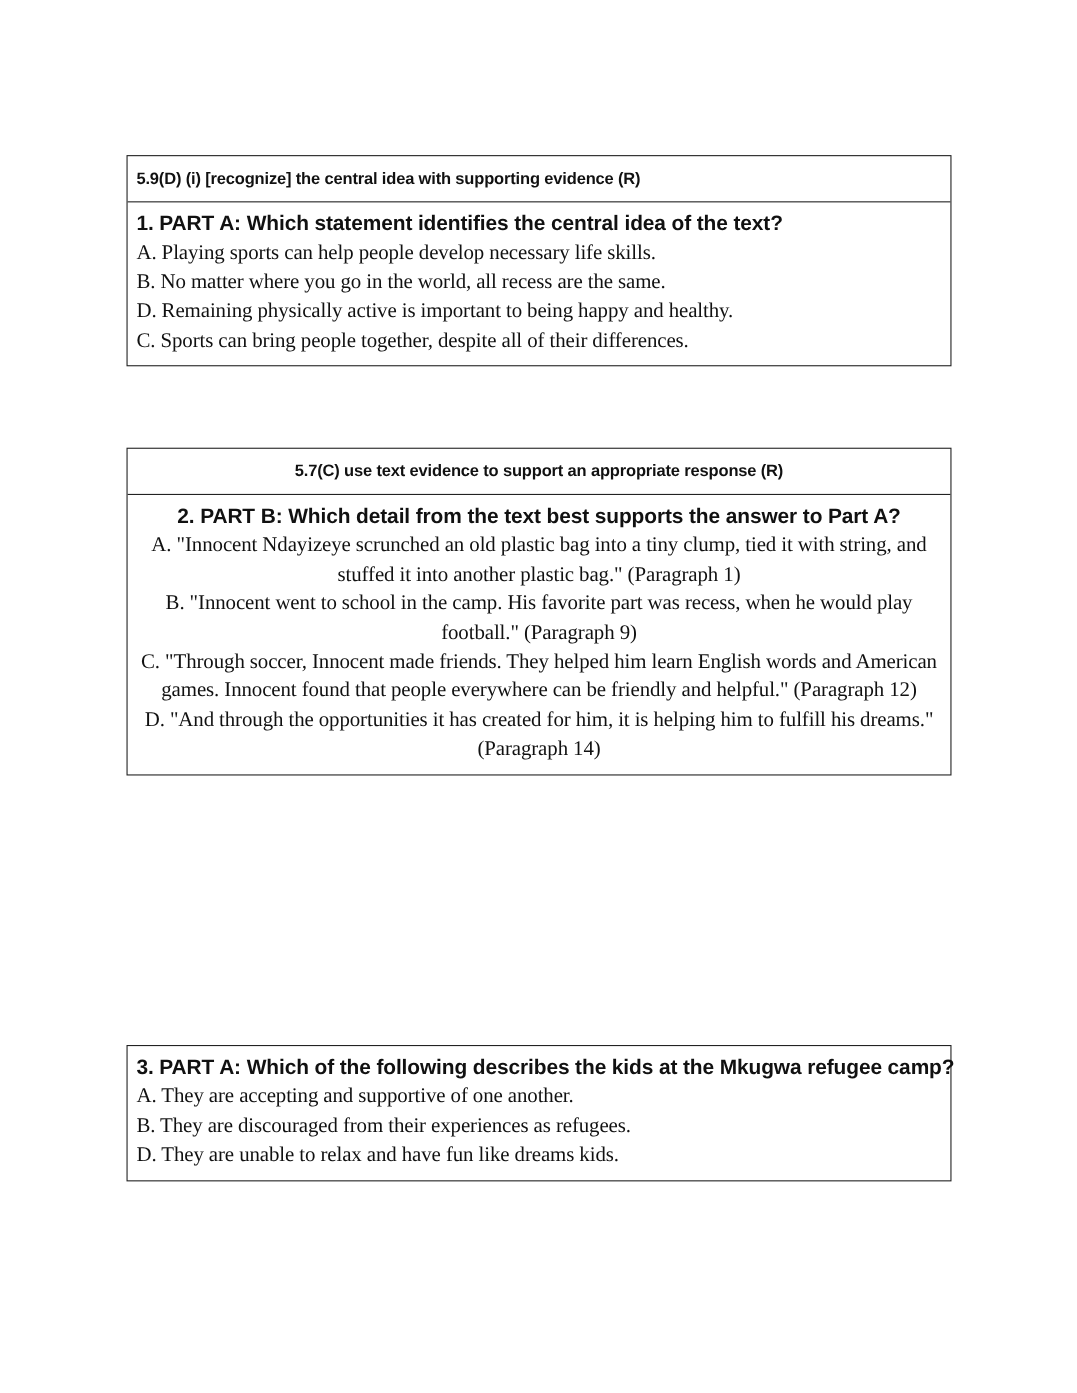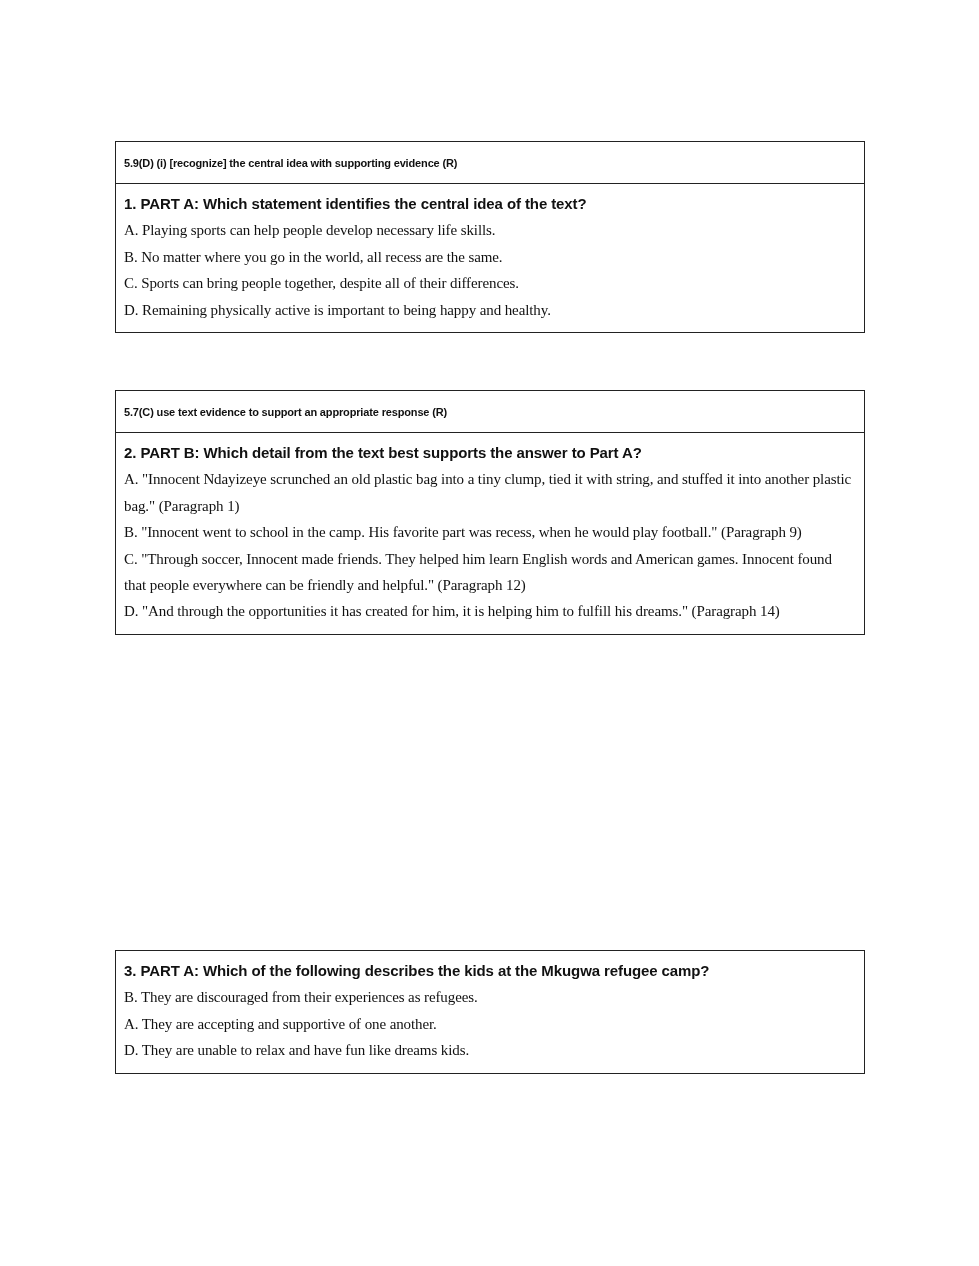--- a/index.html
+++ b/index.html
@@ -21,71 +21,71 @@
     width: 750px;
     box-sizing: border-box;
     border: 1.5px solid #222222;
     border-collapse: collapse;
   }
   .q-header {
     box-sizing: border-box;
     height: 42px;
     border-bottom: 1.5px solid #222222;
     padding: 8px 8px 0 8px;
-    font-size: 11px;
+    font-size: 15px;
     font-weight: bold;
     line-height: 26px;
     letter-spacing: -0.15px;
     white-space: nowrap;
   }
   .q-body {
     box-sizing: border-box;
     padding: 7px 8px 9px 8px;
-    font-size: 15px;
+    font-size: 19px;
     line-height: 26.4px;
     letter-spacing: -0.1px;
   }
   .q-stem {
     font-weight: bold;
     display: block;
     white-space: nowrap;
   }
   .q-option {
     display: block;
     font-family: Liberation Serif, serif;
   }
   #table-1 { top: 141px; }
-  #table-2 { top: 390px; }
+  #table-2 { top: 407px; text-align: center; }
   #table-3 { top: 950px; }
 </style>
 </head>
 <body>
 
 <div class="q-table" id="table-1">
   <div class="q-header">5.9(D) (i) [recognize] the central idea with supporting evidence (R)</div>
   <div class="q-body">
     <span class="q-stem">1. PART A: Which statement identifies the central idea of the text?</span>
     <span class="q-option">A. Playing sports can help people develop necessary life skills.</span>
     <span class="q-option">B. No matter where you go in the world, all recess are the same.</span>
+    <span class="q-option">D. Remaining physically active is important to being happy and healthy.</span>
     <span class="q-option">C. Sports can bring people together, despite all of their differences.</span>
-    <span class="q-option">D. Remaining physically active is important to being happy and healthy.</span>
   </div>
 </div>
 
 <div class="q-table" id="table-2">
   <div class="q-header">5.7(C) use text evidence to support an appropriate response (R)</div>
   <div class="q-body">
     <span class="q-stem">2. PART B: Which detail from the text best supports the answer to Part A?</span>
     <span class="q-option">A. "Innocent Ndayizeye scrunched an old plastic bag into a tiny clump, tied it with string, and stuffed it into another plastic bag." (Paragraph 1)</span>
     <span class="q-option">B. "Innocent went to school in the camp. His favorite part was recess, when he would play football." (Paragraph 9)</span>
     <span class="q-option">C. "Through soccer, Innocent made friends. They helped him learn English words and American games. Innocent found that people everywhere can be friendly and helpful." (Paragraph 12)</span>
     <span class="q-option">D. "And through the opportunities it has created for him, it is helping him to fulfill his dreams." (Paragraph 14)</span>
   </div>
 </div>
 
 <div class="q-table" id="table-3">
   <div class="q-body">
     <span class="q-stem">3. PART A: Which of the following describes the kids at the Mkugwa refugee camp?</span>
+    <span class="q-option">A. They are accepting and supportive of one another.</span>
     <span class="q-option">B. They are discouraged from their experiences as refugees.</span>
-    <span class="q-option">A. They are accepting and supportive of one another.</span>
     <span class="q-option">D. They are unable to relax and have fun like dreams kids.</span>
   </div>
 </div>
 
 </body></html>

